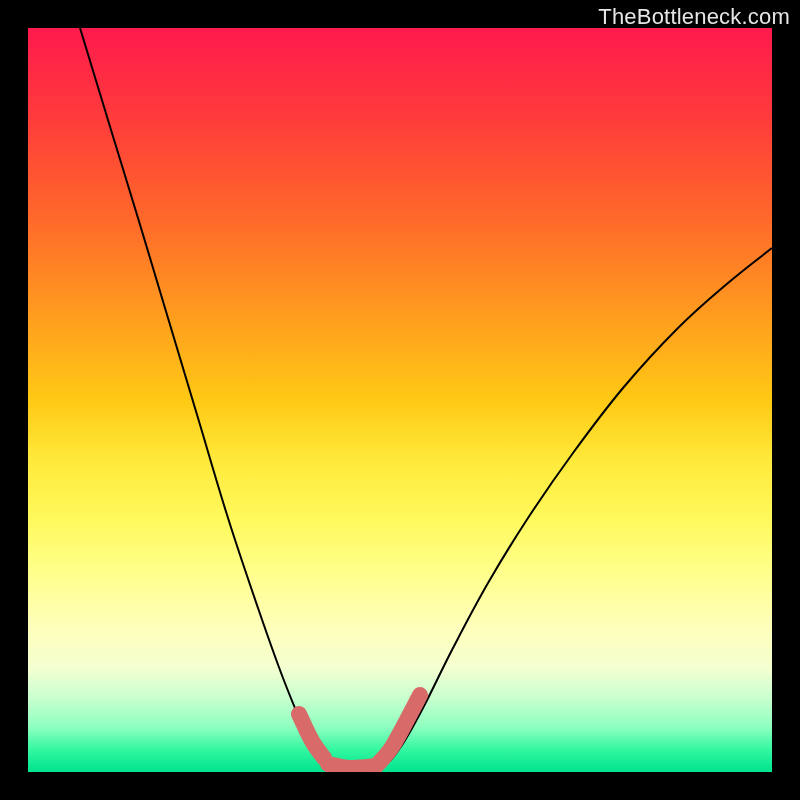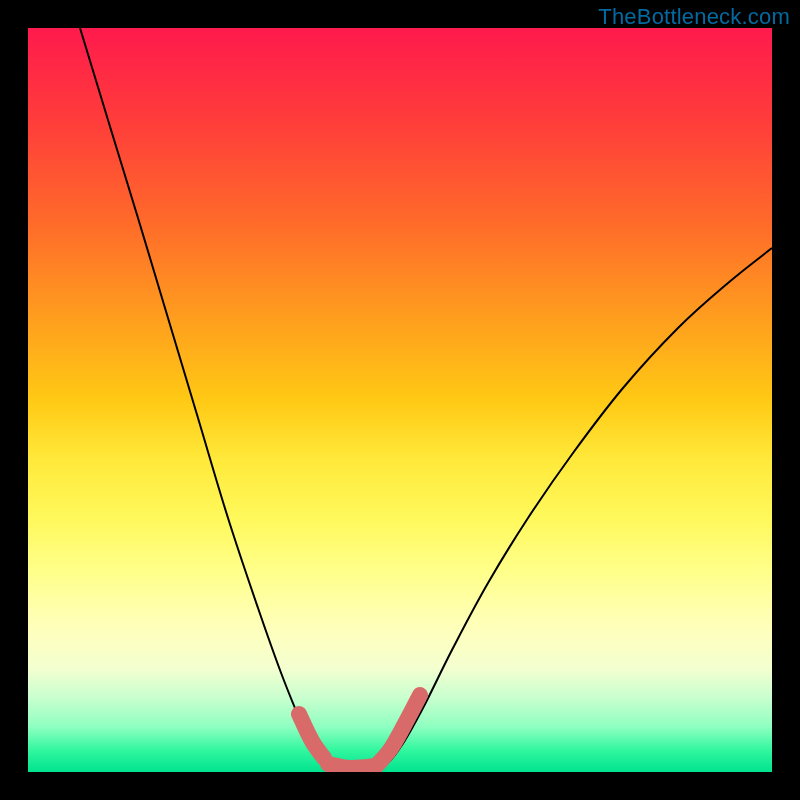--- a/index.html
+++ b/index.html
@@ -32,21 +32,21 @@
       #33f7a0 97%,
       #00e38e 100%
     );
   }
   .watermark {
     position: absolute;
     top: 4px;
     right: 10px;
     font-family: Arial, Helvetica, sans-serif;
     font-size: 22px;
-    color: #0369a1;
+    color: #e5e5e5;
     letter-spacing: 0.2px;
     user-select: none;
   }
   svg.curve {
     position: absolute;
     left: 0; top: 0;
     width: 744px; height: 744px;
   }
   .thin-line {
     fill: none;

